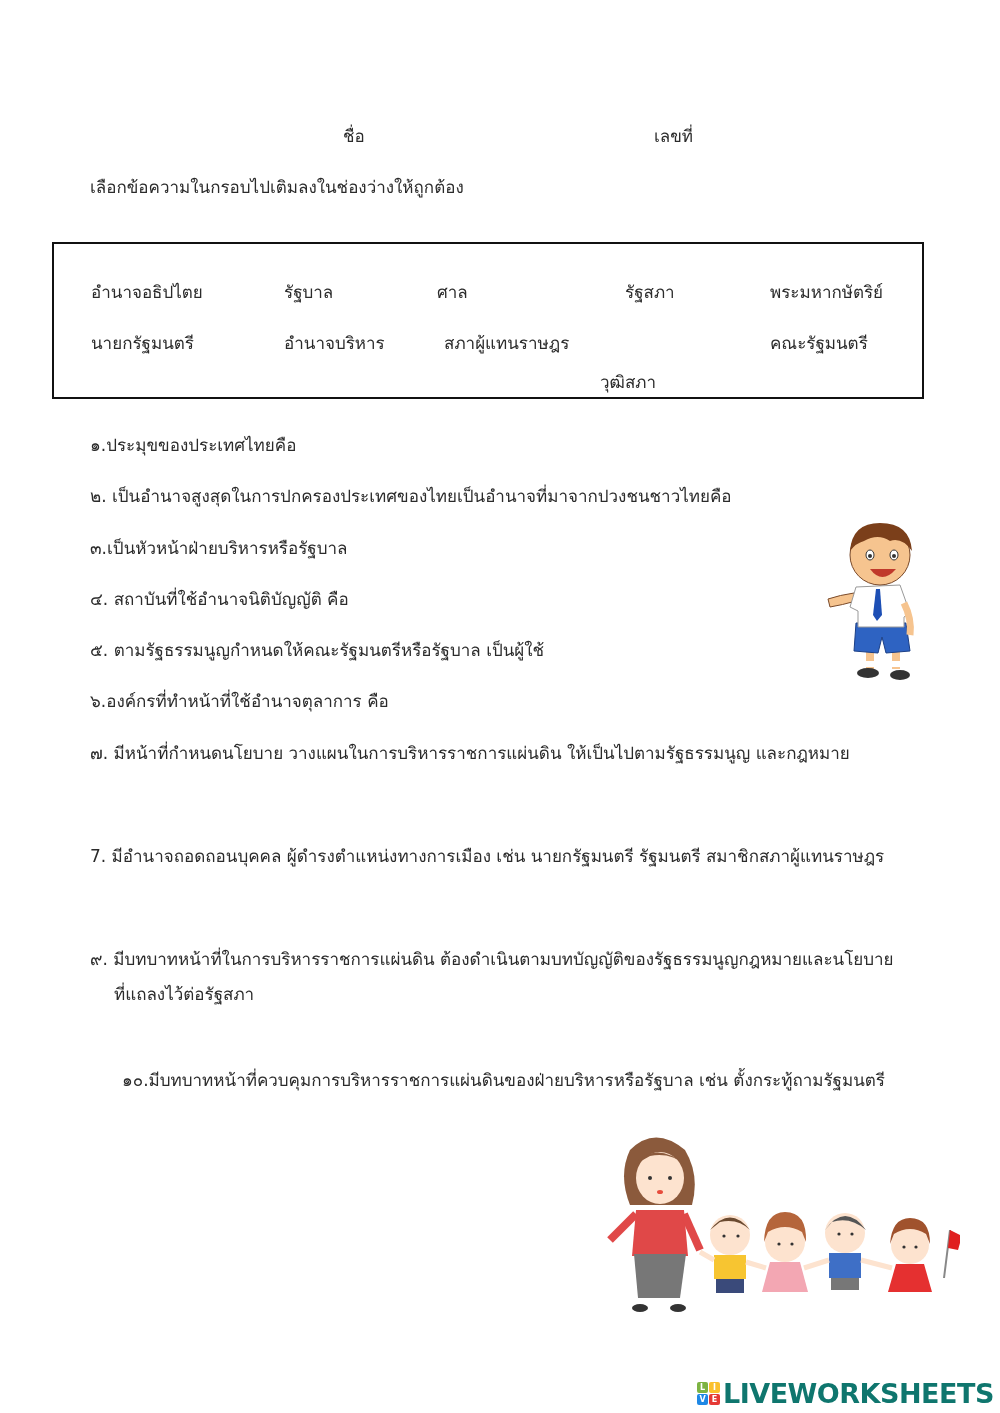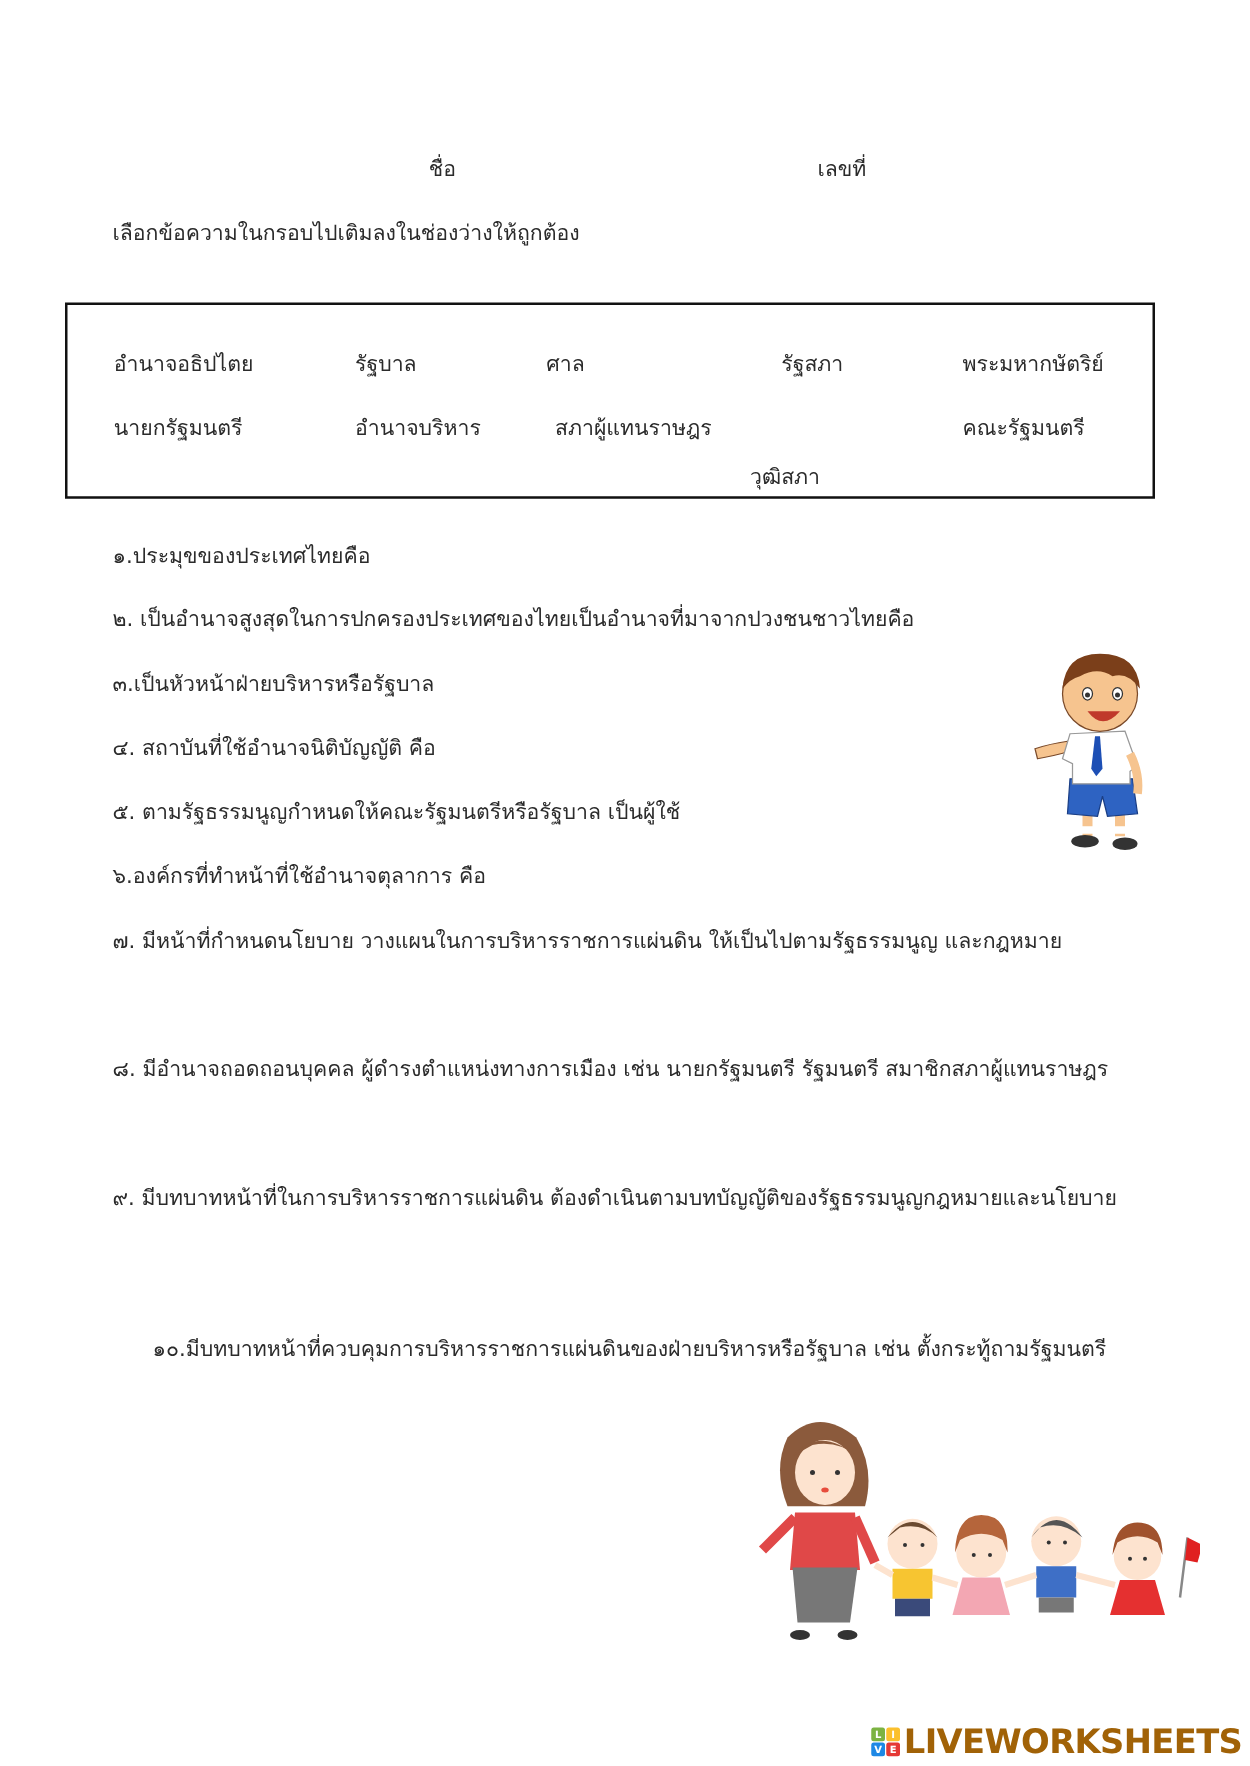--- a/index.html
+++ b/index.html
@@ -10,21 +10,21 @@
   .word-box { position:absolute; left:52px; top:242px; width:868px; height:153px;
               border:2px solid #111; box-sizing:content-box;text-align:right; }
   .word { position:absolute; font-size:17px; line-height:22px; white-space:nowrap; }
   .q { position:absolute; left:90px; font-size:17px; line-height:22px; white-space:nowrap; }
   .q .cont { display:block; padding-left:24px; margin-top:13px; }
   .illus { position:absolute; }
   .logo { position:absolute; left:697px; top:1378px; display:flex; align-items:center; }
   .logo-grid { display:grid; grid-template-columns:11px 11px; grid-template-rows:11px 11px; gap:1px; margin-right:3px; }
   .logo-grid span { display:flex; align-items:center; justify-content:center; font-size:8px; font-weight:bold;
                     color:#fff; font-family:"DejaVu Sans", sans-serif; border-radius:2px; }
-  .logo-text { font-family:"DejaVu Sans", sans-serif; font-weight:bold; font-size:27px; color:#a16207; letter-spacing:-0.5px; }
+  .logo-text { font-family:"DejaVu Sans", sans-serif; font-weight:bold; font-size:27px; color:#0f766e; letter-spacing:-0.5px; }
 </style>
 </head>
 <body>
 
 <div class="abs txt" style="left:343px; top:125px;">ชื่อ</div>
 <div class="abs txt" style="left:615px; top:125px;margin-left:39px;">เลขที่</div>
 <div class="abs txt" style="left:90px; top:176px;">เลือกข้อความในกรอบไปเติมลงในช่องว่างให้ถูกต้อง</div>
 
 <div class="word-box">
   <div class="word" style="left:37px; top:37px;">อำนาจอธิปไตย</div>
@@ -40,23 +40,24 @@
   <div class="word" style="left:716px; top:88px;">คณะรัฐมนตรี</div>
 </div>
 
 <div class="q" style="top:434px;">๑.ประมุขของประเทศไทยคือ</div>
 <div class="q" style="top:485px;">๒. เป็นอำนาจสูงสุดในการปกครองประเทศของไทยเป็นอำนาจที่มาจากปวงชนชาวไทยคือ</div>
 <div class="q" style="top:537px;">๓.เป็นหัวหน้าฝ่ายบริหารหรือรัฐบาล</div>
 <div class="q" style="top:588px;">๔. สถาบันที่ใช้อำนาจนิติบัญญัติ   คือ</div>
 <div class="q" style="top:639px;">๕. ตามรัฐธรรมนูญกำหนดให้คณะรัฐมนตรีหรือรัฐบาล เป็นผู้ใช้</div>
 <div class="q" style="top:690px;">๖.องค์กรที่ทำหน้าที่ใช้อำนาจตุลาการ คือ</div>
 <div class="q" style="top:742px;">๗. มีหน้าที่กำหนดนโยบาย วางแผนในการบริหารราชการแผ่นดิน ให้เป็นไปตามรัฐธรรมนูญ และกฎหมาย</div>
-<div class="q" style="top:845px;">๘. มีอำนาจถอดถอนบุคคล ผู้ดำรงตำแหน่งทางการเมือง เช่น นายกรัฐมนตรี รัฐมนตรี สมาชิกสภาผู้แทนราษฎร</div>
+<div class="q" style="top:845px;">7. มีอำนาจถอดถอนบุคคล ผู้ดำรงตำแหน่งทางการเมือง เช่น นายกรัฐมนตรี รัฐมนตรี สมาชิกสภาผู้แทนราษฎร</div>
 <div class="q" style="top:948px;">
   <span>๙. มีบทบาทหน้าที่ในการบริหารราชการแผ่นดิน ต้องดำเนินตามบทบัญญัติของรัฐธรรมนูญกฎหมายและนโยบาย</span>
+  <span class="cont">ที่แถลงไว้ต่อรัฐสภา</span>
 </div>
 <div class="q" style="top:1069px;margin-left:32px;">๑๐.มีบทบาทหน้าที่ควบคุมการบริหารราชการแผ่นดินของฝ่ายบริหารหรือรัฐบาล เช่น ตั้งกระทู้ถามรัฐมนตรี</div>
 
 <div class="illus" style="left:820px; top:515px; width:100px; height:172px;">
   <svg width="100" height="172" viewBox="0 0 100 172">
 
     <path d="M8 84 Q20 80 34 78 L36 86 Q22 90 10 92 Z" fill="#f6c48f" stroke="#7a4a2a" stroke-width="1"></path>
 
     <rect x="46" y="132" width="8" height="22" fill="#f6c48f"></rect>
     <rect x="72" y="132" width="8" height="22" fill="#f6c48f"></rect>

